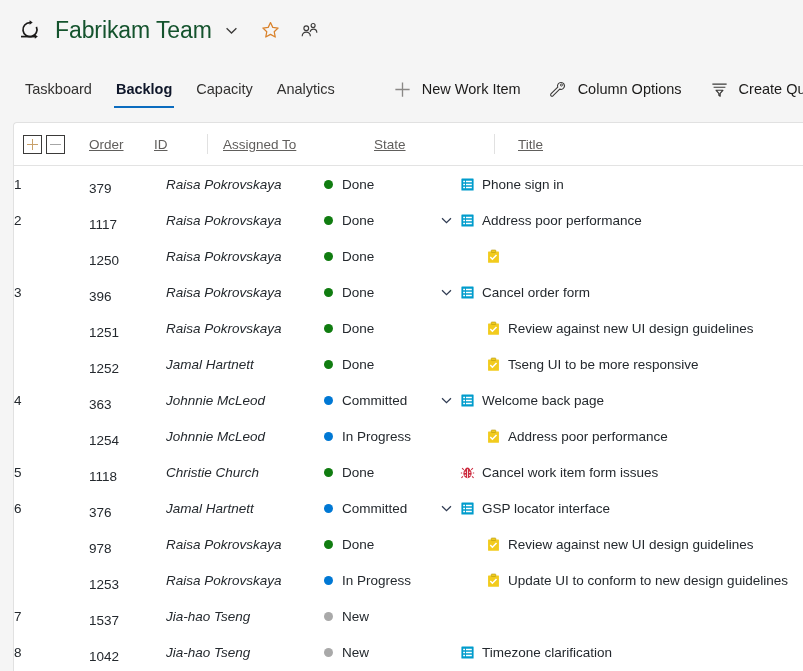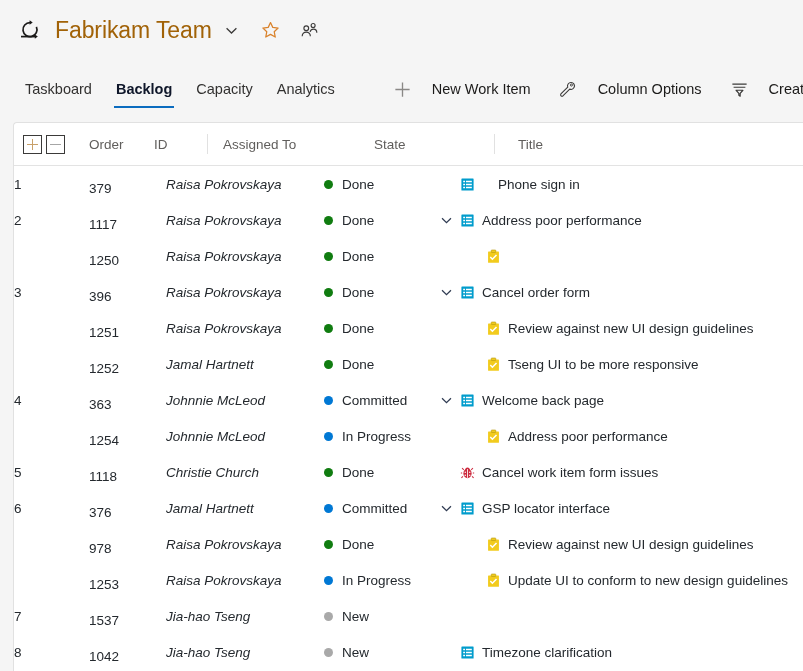--- a/index.html
+++ b/index.html
@@ -16,21 +16,21 @@
     height: 60px;
     display: flex;
     align-items: center;
     padding-left: 17px;
     background: #f5f5f5;
   }
   .sprint-icon { width: 26px; height: 26px; flex: 0 0 26px; margin-right: 12px; }
   .team-name {
     font-size: 23px;
     font-weight: 400;
-    color: #a16207;
+    color: #14532d;
     letter-spacing: -0.1px;
     white-space: nowrap;
   }
   .chev-team { margin-left: 12px; display:flex; align-items:center; }
   .star-icon { margin-left: 22px; display:flex; align-items:center; cursor:pointer; }
   .people-icon { margin-left: 20px; display:flex; align-items:center; cursor:pointer; }
 
   
   .cmdbar {
     height: 58px;
@@ -60,21 +60,21 @@
   }
   .cmd-sep {
     width: 1px;
     background: #d6d6d6;
     margin: 12px 16px 14px 16px;
   }
   .cmdgroup { display: flex; align-items: center; }
   .cmd {
     display: flex;
     align-items: center;
-    gap: 20px;
+    gap: 10px;
     padding: 0 14px;
     height: 100%;
     font-size: 14.5px;
     color: #1b1a19;
     cursor: pointer;
     white-space: nowrap;
   }
   .cmd .gl { display: flex; align-items: center; }
 
   
@@ -97,20 +97,21 @@
     border-bottom: 1px solid #e3e3e3;
     position: relative;
   }
   .ghead .hcell {
     font-size: 13.5px;
     color: #605e5c;
     display: flex;
     align-items: center;
     height: 100%;
     position: relative;
+    text-decoration: underline;
   }
   .hsep::before {
     content: "";
     position: absolute;
     left: 0; top: 11px; bottom: 11px;
     width: 1px;
     background: #e1e1e1;
   }
   .toggle-btns { display: flex; gap: 4px; padding-left: 9px; }
   .tgbtn {
@@ -268,21 +269,21 @@
       <div class="grow">
         <div class="c-order">1</div>
         <div class="c-id">379</div>
         <div class="c-user">Raisa Pokrovskaya</div>
         <div class="c-state">
           <span class="dot" style="background: rgb(16, 124, 16);"></span>
           <span>Done</span>
         </div>
         <div class="c-title">
           <span class="chev-cell empty"></span>
-          <span style="display: flex; align-items: center; min-width: 0px; gap: 16px;">
+          <span style="display: flex; align-items: center; min-width: 0px;">
             <span class="wi-icon">
               <svg width="15" height="15" viewBox="0 0 16 16">
                 <rect x="1.5" y="1.5" width="13" height="13" rx="0.5" fill="#009ccc"></rect>
                 <rect x="3.4" y="4" width="2" height="1.6" fill="#fff"></rect>
                 <rect x="6.4" y="4" width="6.2" height="1.6" fill="#fff"></rect>
                 <rect x="3.4" y="7.2" width="2" height="1.6" fill="#fff"></rect>
                 <rect x="6.4" y="7.2" width="6.2" height="1.6" fill="#fff"></rect>
                 <rect x="3.4" y="10.4" width="2" height="1.6" fill="#fff"></rect>
                 <rect x="6.4" y="10.4" width="6.2" height="1.6" fill="#fff"></rect>
               </svg>

